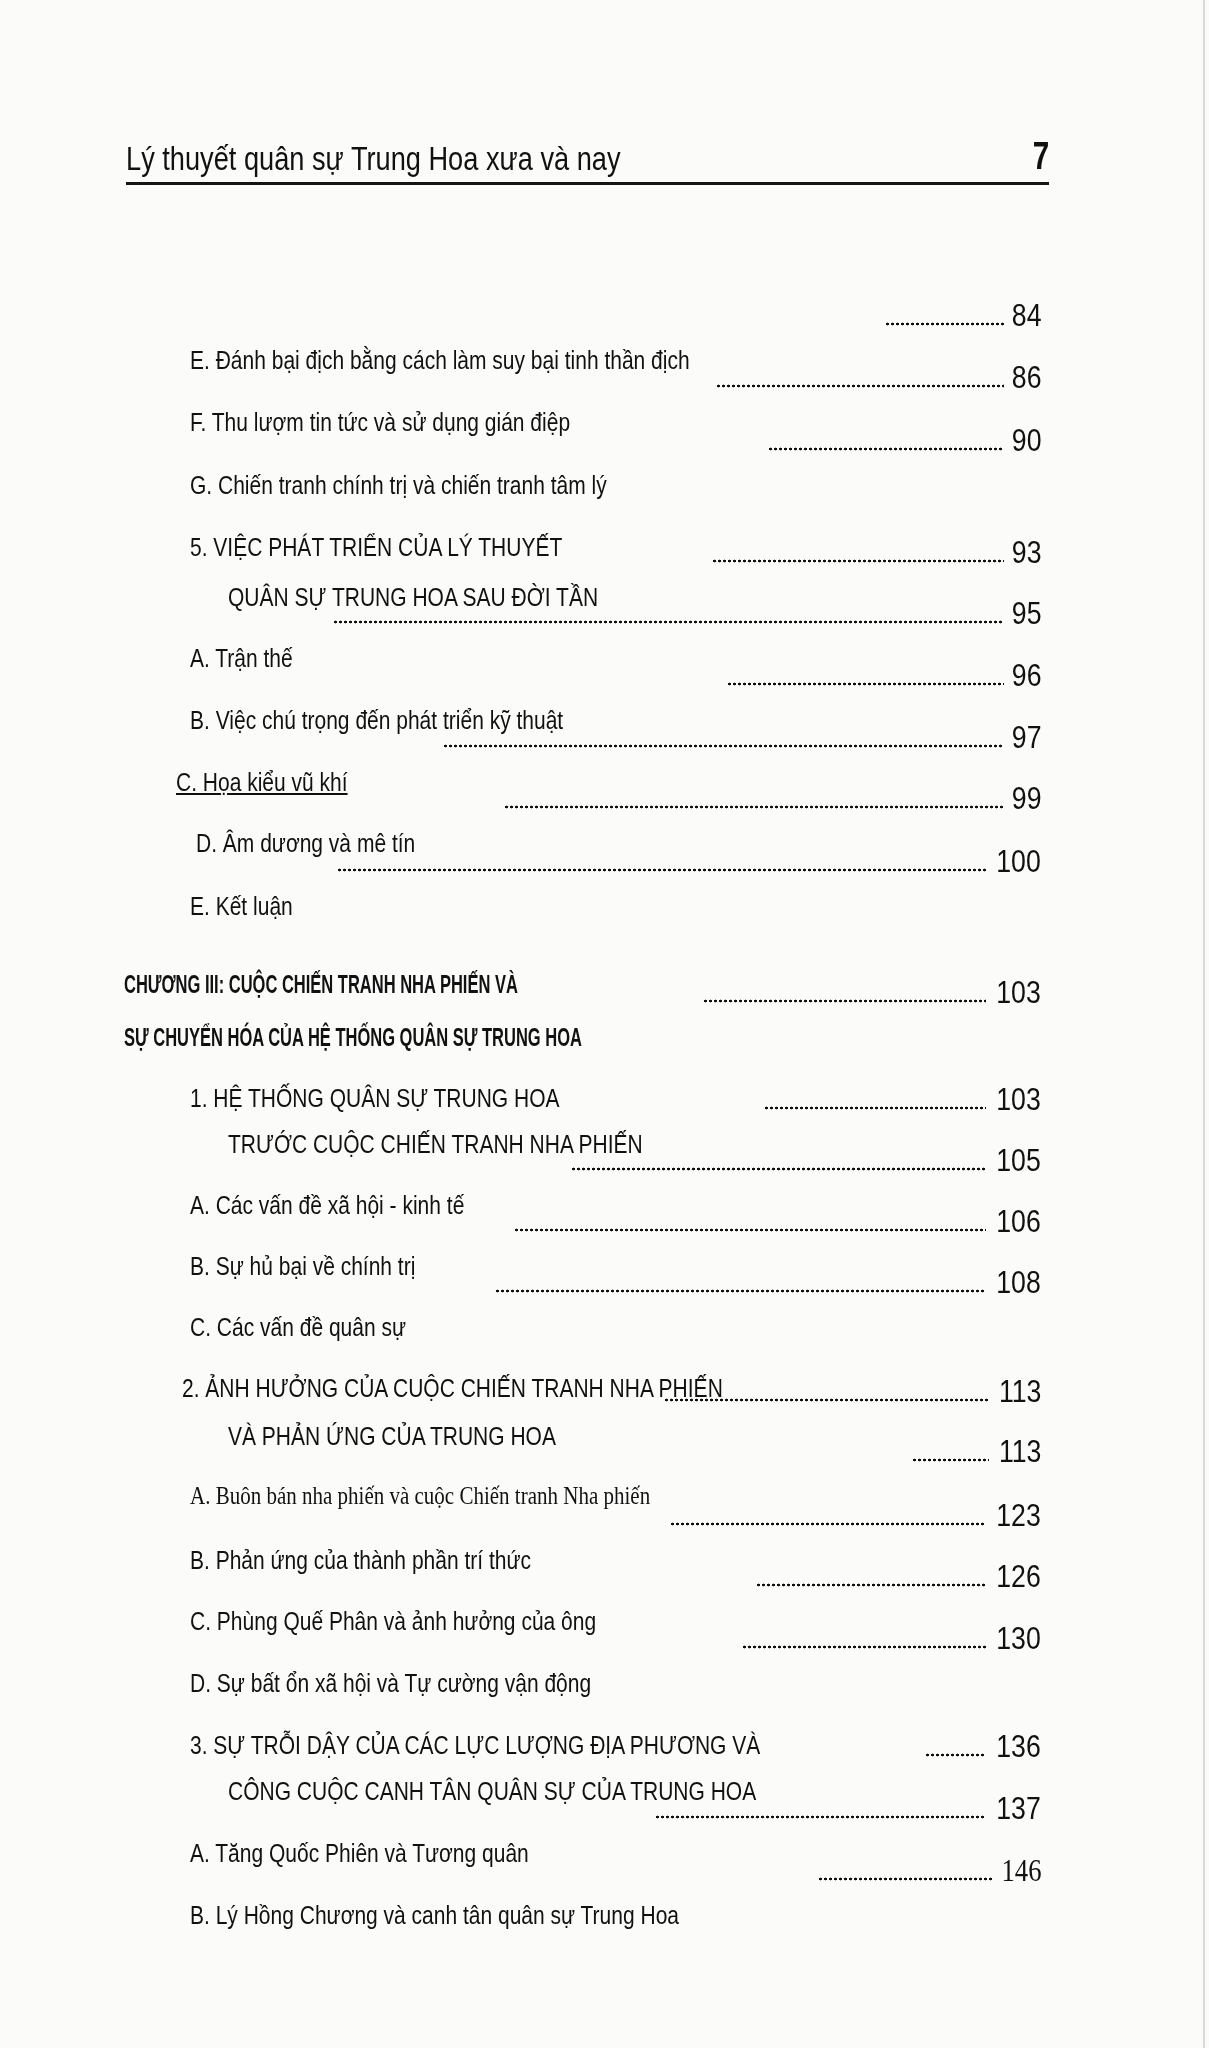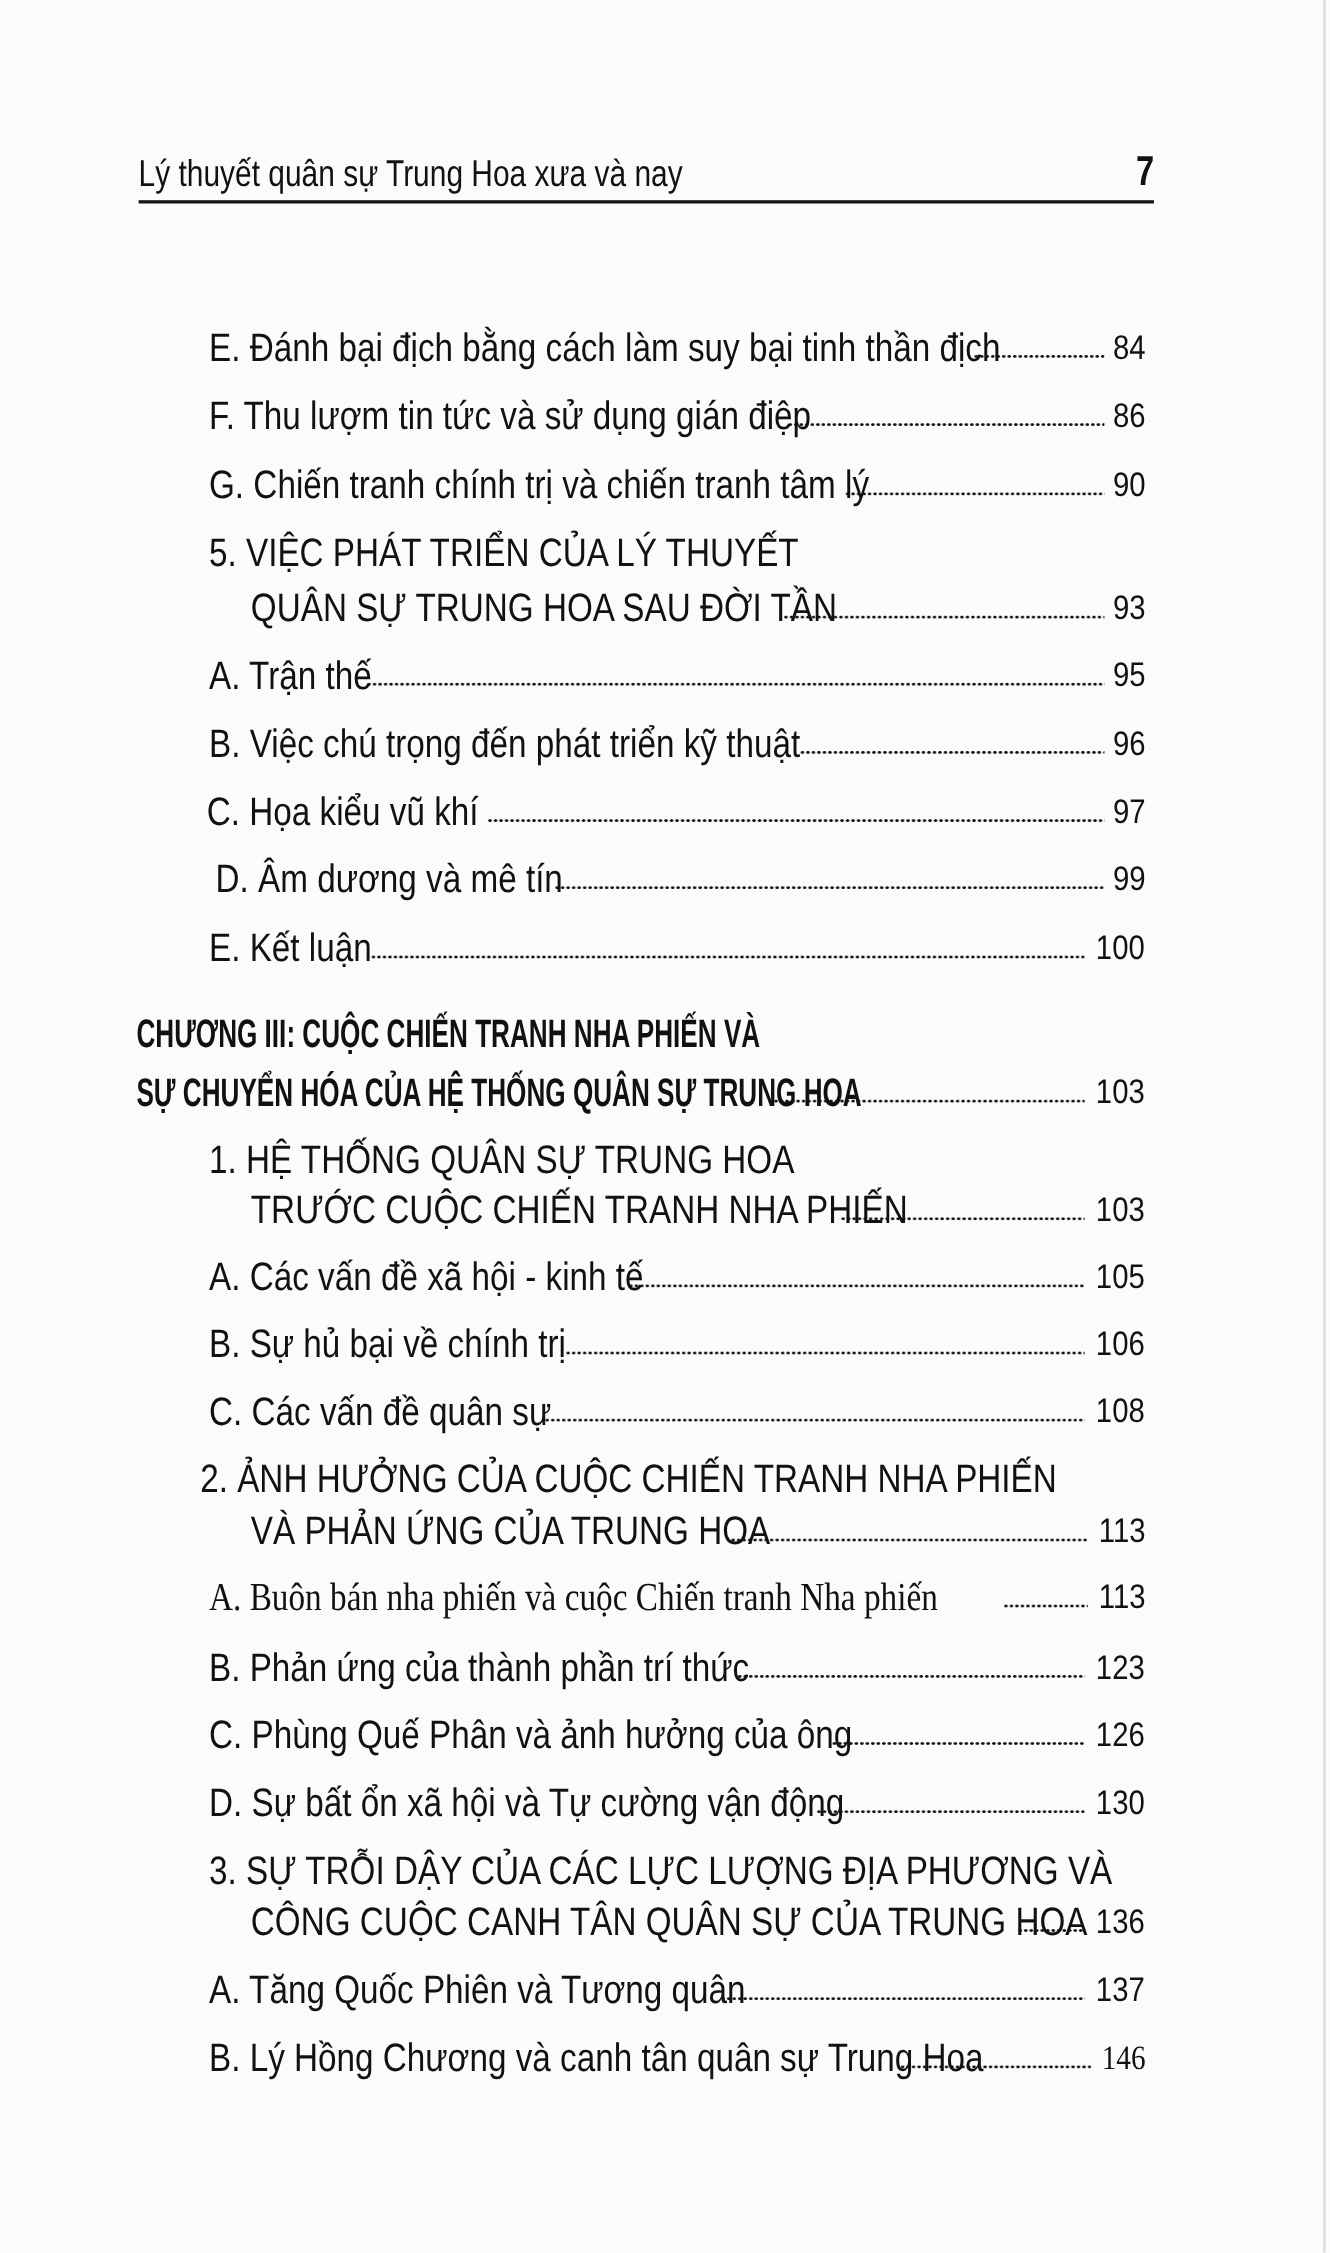--- a/index.html
+++ b/index.html
@@ -19,21 +19,21 @@
     position:absolute; right:160px; top:134px;
     font-size:38px; font-weight:bold; line-height:44px;
     transform:scaleX(0.78); transform-origin:right top;
   }
   .header-rule { position:absolute; left:126px; top:182px; width:923px; height:3px; background:#151515; }
 
   .toc { position:absolute; left:0; top:0; width:1209px; }
   .entry { position:absolute; left:0; width:1209px; }
   .line {
     position:absolute; display:flex; align-items:baseline;
-    height:40px; line-height:40px; font-size:36px;
+    height:40px; line-height:40px; font-size:25px;margin-top:44px;
   }
   .label {
     white-space:nowrap; display:inline-block;
     transform:scaleX(0.84); transform-origin:left center;
   }
   .leader-wrap { position:absolute; display:flex; align-items:baseline; height:40px; line-height:40px; font-size:31px; right:168px; }
   .dots {
     flex:1; height:4px; margin:0 3px 0 0; align-self:flex-end; margin-bottom:10px;
     background-image:radial-gradient(circle, #111 1.3px, transparent 1.6px);
     background-size:5px 4px; background-repeat:repeat-x;
@@ -110,21 +110,21 @@
     <div class="line" style="left:190px;">
         <span class="label">B.  Việc chú trọng đến phát triển kỹ thuật</span>
       </div>
     <div class="leader-wrap" style="left:727px;">
         <span class="dots"></span>
         <span class="pg">96</span>
       </div>
   </div>
 
   <div class="entry" style="top:718px;">
-    <div class="line" style="left:188px;">
+    <div class="line" style="left:176px;text-decoration:underline;">
         <span class="label">C.  Họa kiểu vũ khí</span>
       </div>
     <div class="leader-wrap" style="left:443px;">
         <span class="dots"></span>
         <span class="pg">97</span>
       </div>
   </div>
 
   <div class="entry" style="top:779px;">
     <div class="line" style="left:196px;">

